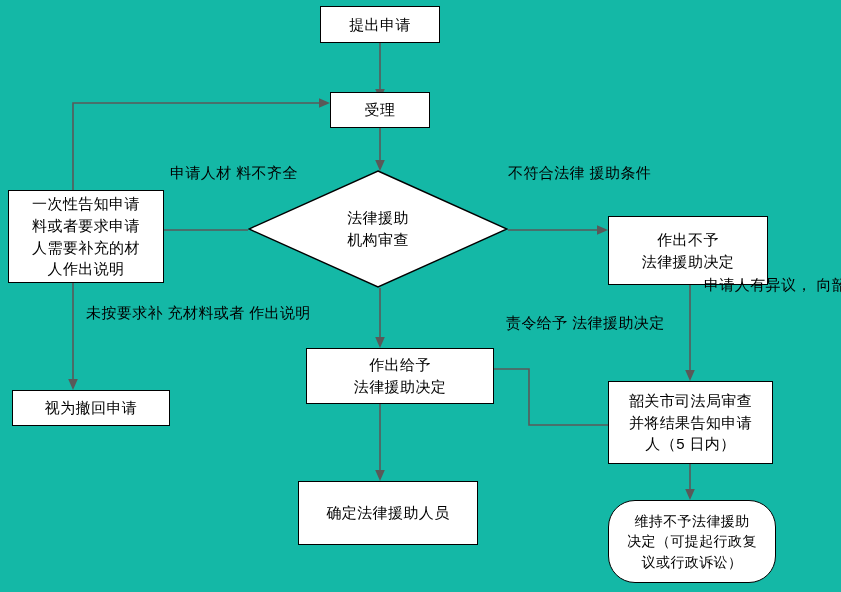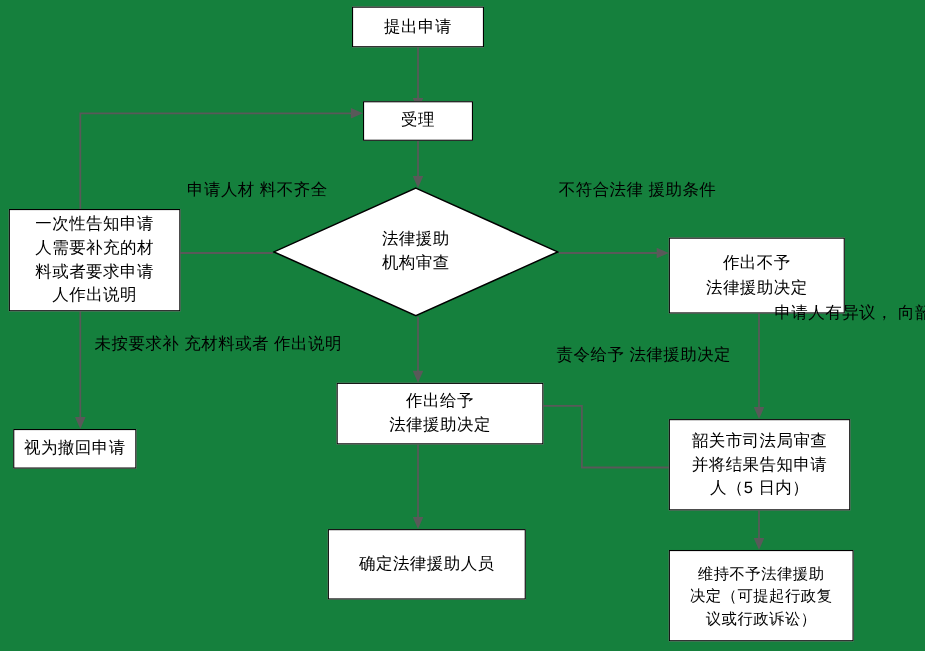--- a/index.html
+++ b/index.html
@@ -7,21 +7,21 @@
     padding: 0;
     background: #ffffff;
   }
   body {
     font-family: "Liberation Sans", "DejaVu Sans", sans-serif;
   }
   #canvas {
     position: relative;
     width: 841px;
     height: 592px;
-    background: #15803d;
+    background: #14b8a6;
     overflow: hidden;
   }
   .node {
     position: absolute;
     box-sizing: border-box;
     border: 1px solid #000000;
     background: #ffffff;
     display: flex;
     flex-direction: column;
     align-items: center;
@@ -135,26 +135,26 @@
       <polygon points="130,1 259,59 130,117 1,59" fill="#ffffff" stroke="#000000" stroke-width="1.4"></polygon>
     </svg>
     <div class="diamond-text">
       <span class="ln">法律援助</span>
       <span class="ln">机构审查</span>
     </div>
   </div>
 
   <div class="node" style="left:8px; top:190px; width:156px; height:93px;">
     <span class="ln">一次性告知申请</span>
+    <span class="ln">料或者要求申请</span>
     <span class="ln">人需要补充的材</span>
-    <span class="ln">料或者要求申请</span>
     <span class="ln">人作出说明</span>
   </div>
 
-  <div class="node" style="left:12px; top:390px; width:112px; height:36px;">
+  <div class="node" style="left:12px; top:390px; width:158px; height:36px;">
     <span class="ln">视为撤回申请</span>
   </div>
 
   <div class="node" style="left:608px; top:216px; width:160px; height:69px;">
     <span class="ln">作出不予</span>
     <span class="ln">法律援助决定</span>
   </div>
 
   <div class="node" style="left:306px; top:348px; width:188px; height:56px;">
     <span class="ln">作出给予</span>
@@ -164,21 +164,21 @@
   <div class="node" style="left:298px; top:481px; width:180px; height:64px;">
     <span class="ln">确定法律援助人员</span>
   </div>
 
   <div class="node" style="left:608px; top:381px; width:165px; height:83px;">
     <span class="ln">韶关市司法局审查</span>
     <span class="ln">并将结果告知申请</span>
     <span class="ln">人（5 日内）</span>
   </div>
 
-  <div class="node" style="left:608px; top:500px; width:168px; height:83px; font-size:14px;">
+  <div class="node" style="left:608px; top:500px; width:168px; height:83px; font-size:14px;border-radius:27px;">
     <span class="ln">维持不予法律援助</span>
     <span class="ln">决定（可提起行政复</span>
     <span class="ln">议或行政诉讼）</span>
   </div>
 
 
   <div class="label" style="left:170px; top:162px; width:96px;">
     <span class="ln">申请人材</span>
     <span class="ln">料不齐全</span>
   </div>

